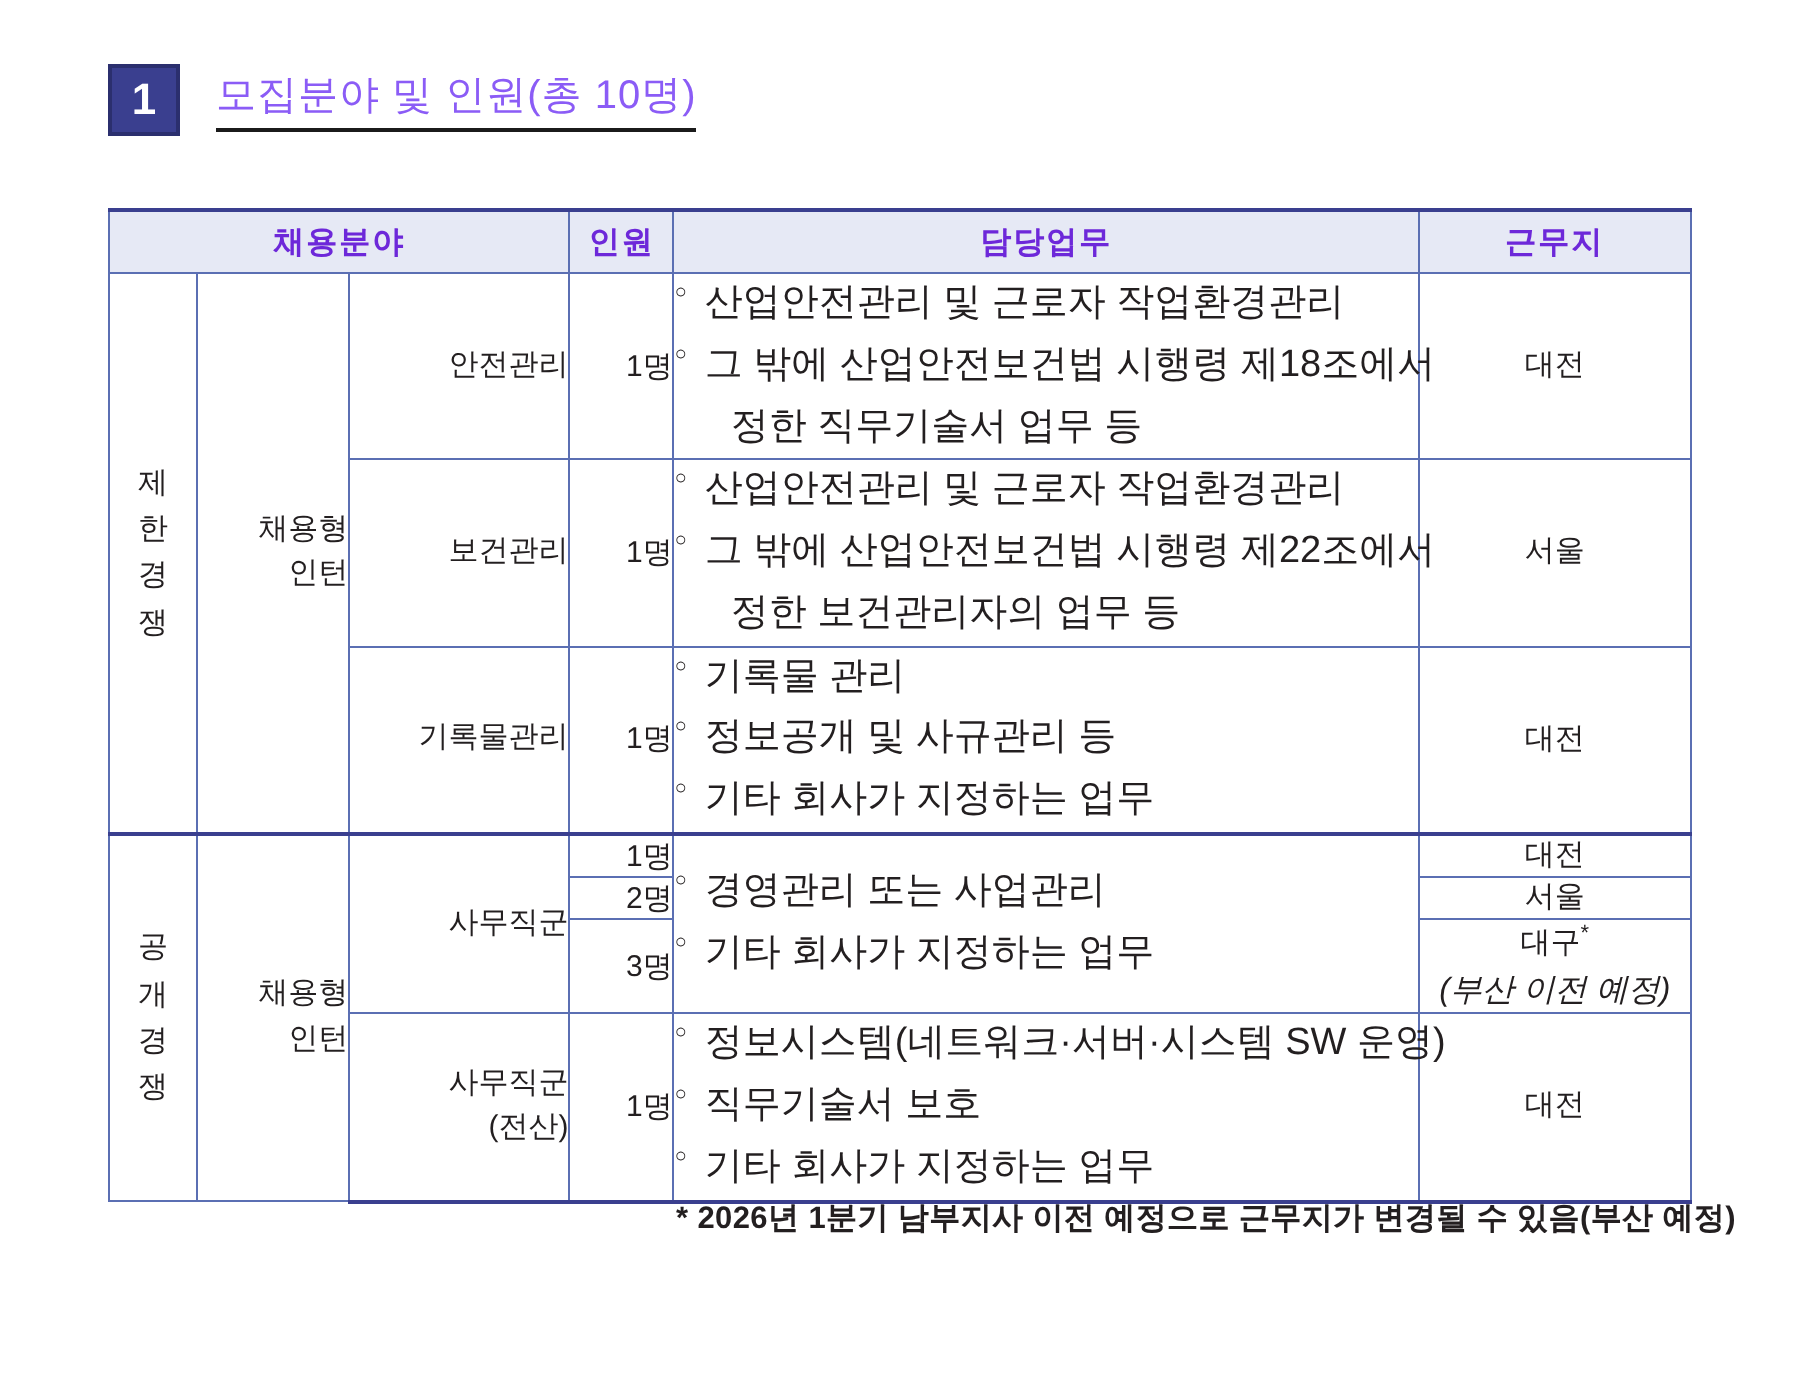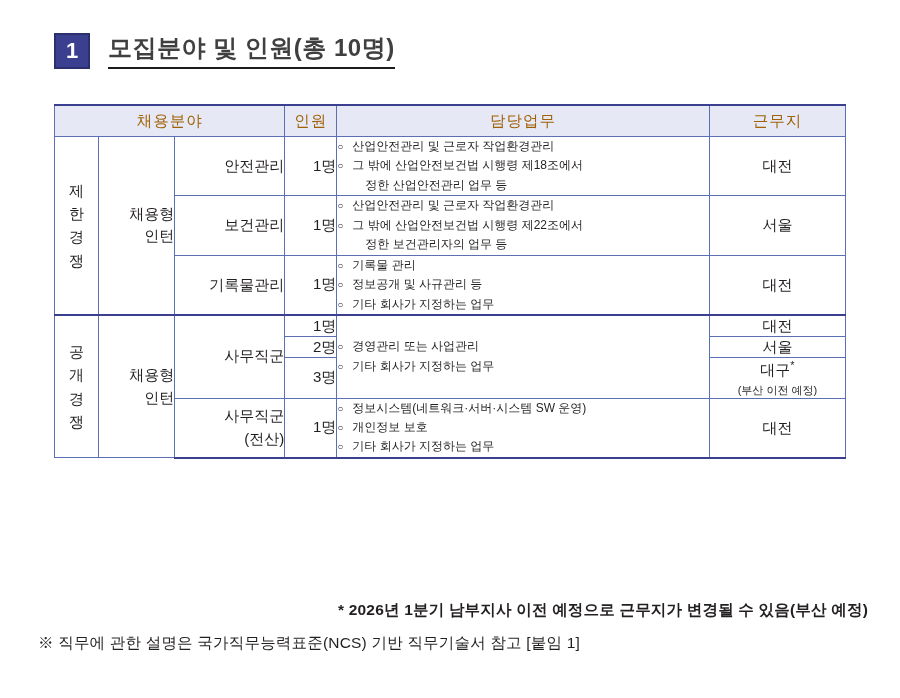--- a/index.html
+++ b/index.html
@@ -37,24 +37,24 @@
     font-size: 22px;
     font-weight: bold;
     display: flex;
     align-items: center;
     justify-content: center;
     border: 2px solid #2b2f6e;
     box-sizing: border-box;
   }
   .heading-text {
     margin-left: 18px;
-    font-size: 24px;
-    font-weight: bold;
+    font-size: 20px;
+    font-weight: normal;
     letter-spacing: 0.5px;
-    color: #404040;
+    color: #8b5cf6;
     border-bottom: 2px solid #1b1b1b;
     padding-bottom: 3px;
     white-space: nowrap;
   }
 
   
   .tbl-wrap {
     position: absolute;
     left: 54px;
     top: 104px;
@@ -67,22 +67,22 @@
   }
   table.main th, table.main td {
     border: 1px solid #5b6fb3;
     padding: 0;
     vertical-align: middle;
   }
   table.main thead th {
     background: #e6e9f5;
     height: 30px;
     font-size: 15.5px;
-    font-weight: normal;
-    color: #a16207;
+    font-weight: bold;
+    color: #6d28d9;
     letter-spacing: 1px;
     text-align: center;
   }
   .c-group { width: 44px; }
   .c-type  { width: 76px; }
   .c-field { width: 110px; }
   .c-count { width: 52px; }
   .c-duty  { width: 372px; }
   .c-loc   { width: 136px; }
 
@@ -101,21 +101,21 @@
   }
   .mid span { display: block; }
 
   .cnt {
     text-align: right;
     font-size: 15px;
   }
 
   .duty {
     padding: 9px 10px 9px 12px;
-    font-size: 12px;
+    font-size: 19px;
     line-height: 1.62;
   }
   .duty .li {
     position: relative;
     padding-left: 15px;
     white-space: nowrap;
   }
   .duty .li:before {
     content: "\25CB";
     position: absolute;
@@ -129,23 +129,24 @@
     white-space: nowrap;
   }
 
   .loc {
     text-align: center;
     font-size: 15px;
     line-height: 1.35;
     margin-left: 16px;
   }
   .loc .sub {
-    font-size: 11px;
+    font-size: 16px;
     display: block;
     margin-top: 2px;
+    font-style: italic;
   }
   .sup { font-size: 11px; vertical-align: super; }
 
   .thick-top { border-top: 2px solid #3a3f8f !important; }
   .thick-bottom { border-bottom: 2px solid #3a3f8f !important; }
 
   
   .notes {
     position: absolute;
     left: 38px;
@@ -200,21 +201,21 @@
           </td>
           <td rowspan="3" class="mid">
             <span>채용형</span>
             <span>인턴</span>
           </td>
           <td class="mid">안전관리</td>
           <td class="cnt">1명</td>
           <td class="duty">
             <div class="li">산업안전관리 및 근로자 작업환경관리</div>
             <div class="li">그 밖에 산업안전보건법 시행령 제18조에서</div>
-            <div class="cont">정한 산업안전관리 업무 등</div>
+            <div class="cont">정한 직무기술서 업무 등</div>
           </td>
           <td class="loc">대전</td>
         </tr>
 
         <tr>
           <td class="mid">보건관리</td>
           <td class="cnt">1명</td>
           <td class="duty">
             <div class="li">산업안전관리 및 근로자 작업환경관리</div>
             <div class="li">그 밖에 산업안전보건법 시행령 제22조에서</div>
@@ -266,27 +267,26 @@
         </tr>
 
         <tr>
           <td class="mid thick-bottom">
             <span>사무직군</span>
             <span>(전산)</span>
           </td>
           <td class="cnt thick-bottom">1명</td>
           <td class="duty thick-bottom">
             <div class="li">정보시스템(네트워크·서버·시스템 SW 운영)</div>
-            <div class="li">개인정보 보호</div>
+            <div class="li">직무기술서 보호</div>
             <div class="li">기타 회사가 지정하는 업무</div>
           </td>
           <td class="loc thick-bottom">대전</td>
         </tr>
       </tbody>
     </table>
   </div>
 
   <div class="notes">
     <div class="note bold">* 2026년 1분기 남부지사 이전 예정으로 근무지가 변경될 수 있음(부산 예정)</div>
-    <div class="note">※ 직무에 관한 설명은 국가직무능력표준(NCS) 기반 직무기술서 참고 [붙임 1]</div>
   </div>
 
 </div>
 
 </body></html>

